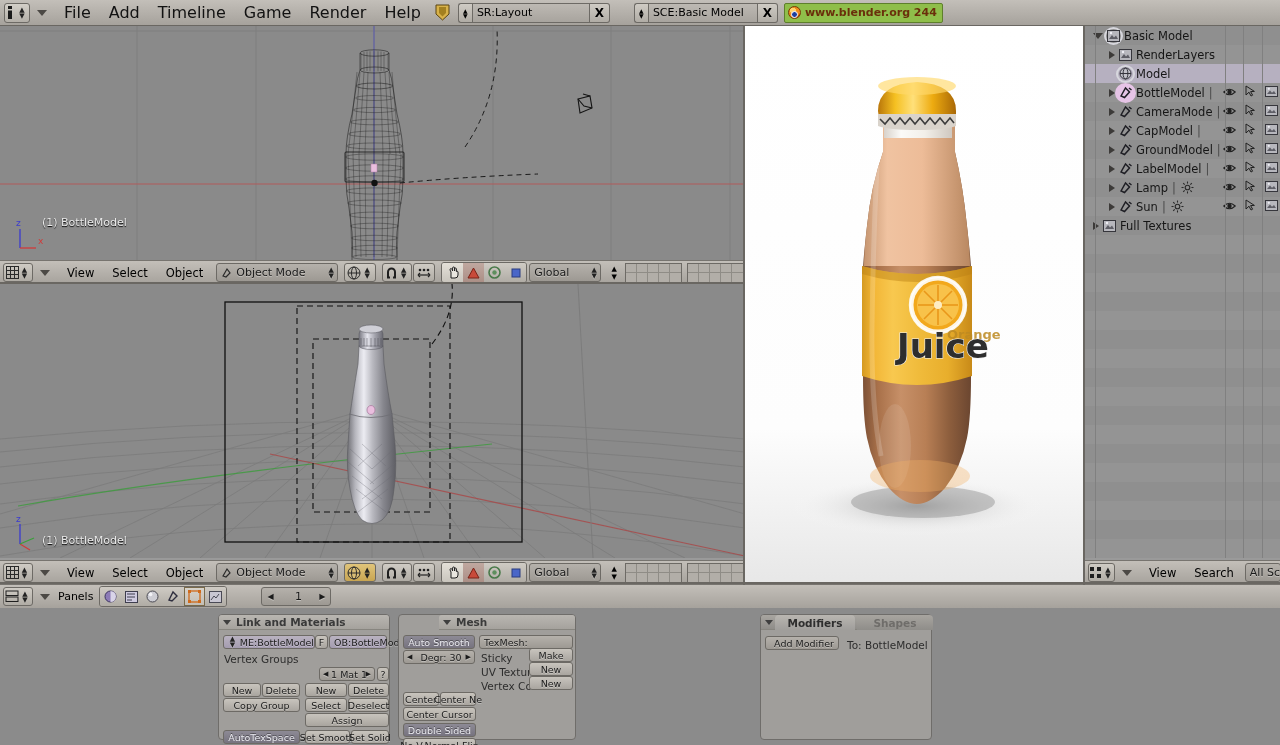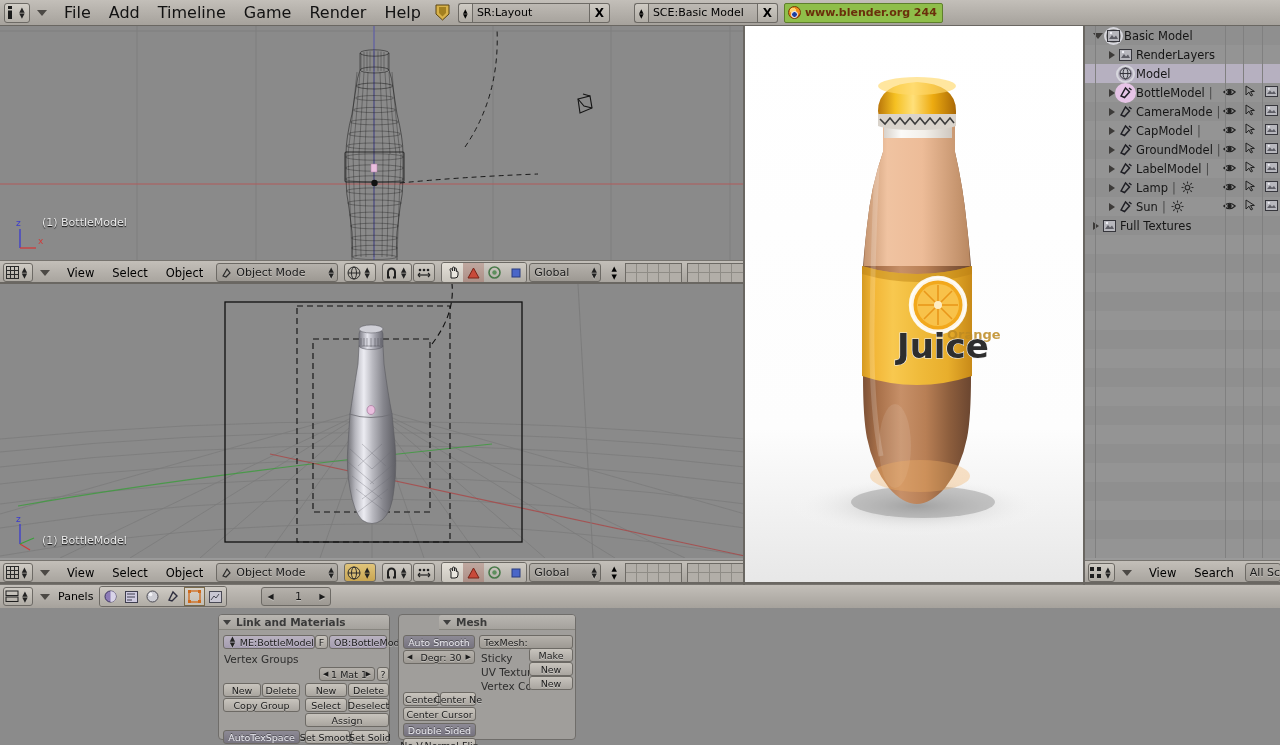--- a/index.html
+++ b/index.html
@@ -1190,20 +1190,29 @@
 
       <div class="btn" style="position:absolute;left:4px;top:77px;width:36px;height:14px;font-size:9.5px;">Center</div>
       <div class="btn" style="position:absolute;left:41px;top:77px;width:36px;height:14px;font-size:9.5px;">Center Ne</div>
       <div class="btn" style="position:absolute;left:4px;top:92px;width:73px;height:14px;font-size:9.5px;">Center Cursor</div>
 
       <div class="btn dark" style="position:absolute;left:4px;top:108px;width:73px;height:14px;font-size:9.5px;">Double Sided</div>
       <div class="btn" style="position:absolute;left:4px;top:123px;width:73px;height:14px;font-size:9.5px;">No V.Normal Flip</div>
     </div>
 
 
+    <div class="panel" style="left:760px;top:30px;width:172px;height:126px;background:#a09e9b;">
+      <div class="panel-hdr" style="padding:0;background:linear-gradient(#a8a5a0,#8f8d89);">
+        <div class="panel-tri" style="margin-left:4px;"></div>
+        <div class="tabhdr tab-on" style="left:14px;width:80px;">Modifiers</div>
+        <div class="tabhdr tab-off" style="left:96px;width:76px;">Shapes</div>
+      </div>
+      <div class="btn field" style="position:absolute;left:4px;top:21px;width:74px;height:14px;font-size:9.5px;justify-content:center;">Add Modifier</div>
+      <div class="lbl" style="left:86px;top:24px;">To: BottleModel</div>
+    </div>
   </div>
 
   <div class="sep" style="left:743px;top:26px;width:2px;height:559px;"></div>
   <div class="sep" style="left:1083px;top:26px;width:2px;height:559px;"></div>
   <div class="sep" style="left:0;top:282px;width:743px;height:2px;"></div>
   <div class="sep" style="left:0;top:582px;width:1280px;height:2px;"></div>
 
 </div>
 
 </body></html>

